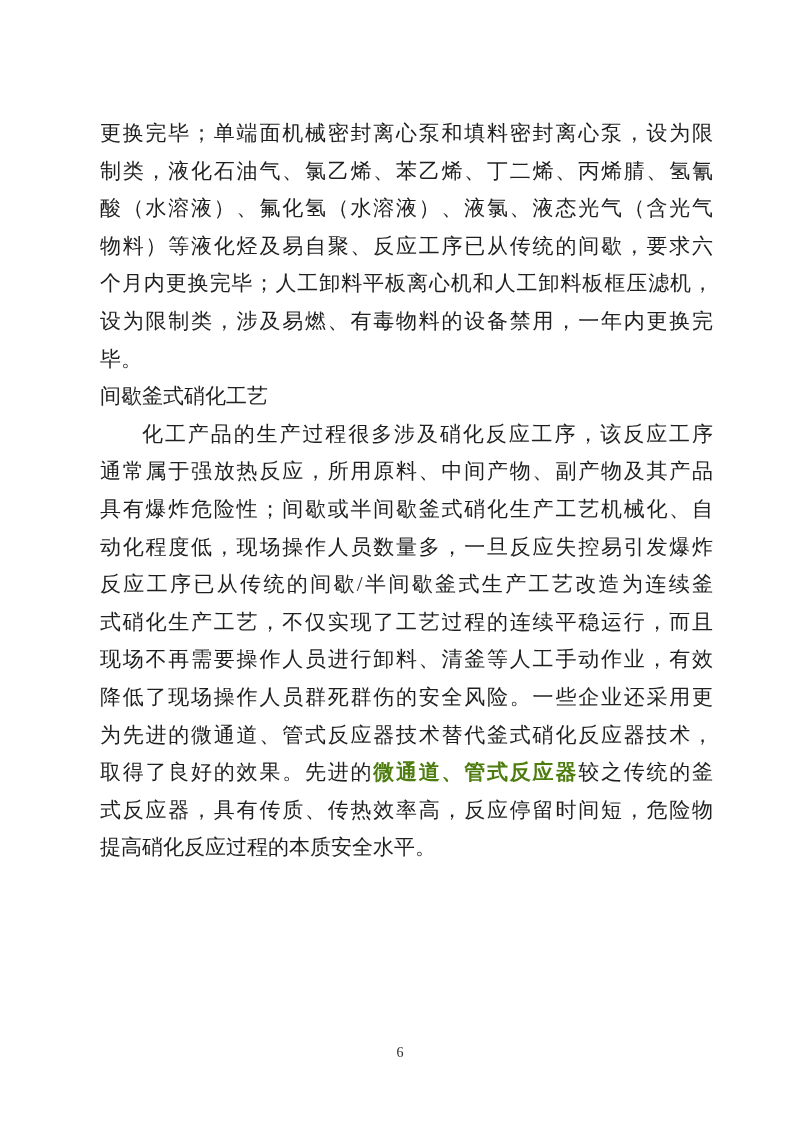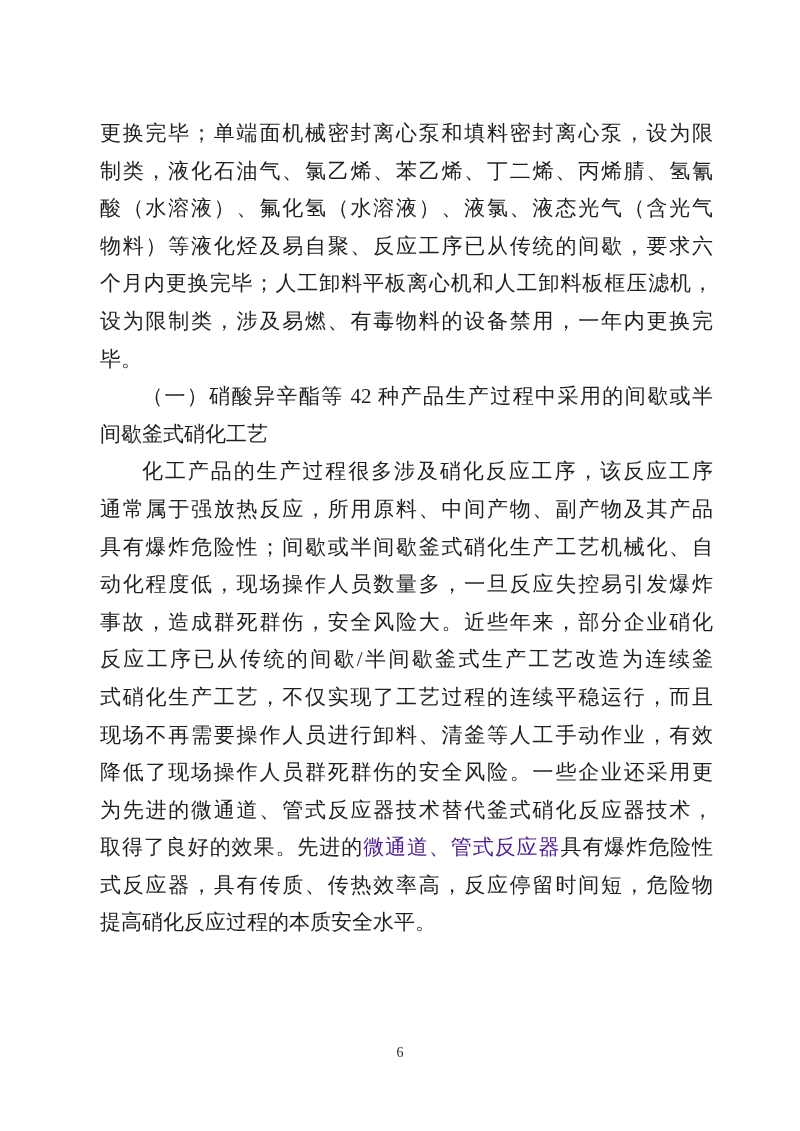--- a/index.html
+++ b/index.html
@@ -50,22 +50,22 @@
     font-weight: bold;
     font-size: 21.5px;
     letter-spacing: 1px;
     text-align-last: left;
   }
   .line.kaiti {
     
     font-size: 21px;
   }
   .seg-red {
-    color: #4c1d95;
-    font-weight: normal;
+    color: #4d7c0f;
+    font-weight: bold;
   }
   .footer {
     position: absolute;
     left: 0;
     top: 1043px;
     width: 800px;
     text-align: center;
   }
   .page-number {
     font-size: 14px;
@@ -78,32 +78,30 @@
 
 <div class="page">
   <div class="doc" id="doc-body">
       <div class="line body"><span>更换完毕；单端面机械密封离心泵和填料密封离心泵，设为限</span></div>
       <div class="line body"><span>制类，液化石油气、氯乙烯、苯乙烯、丁二烯、丙烯腈、氢氰</span></div>
       <div class="line body"><span>酸（水溶液）、氟化氢（水溶液）、液氯、液态光气（含光气</span></div>
       <div class="line body"><span>物料）等液化烃及易自聚、反应工序已从传统的间歇，要求六</span></div>
       <div class="line body"><span>个月内更换完毕；人工卸料平板离心机和人工卸料板框压滤机，</span></div>
       <div class="line body"><span>设为限制类，涉及易燃、有毒物料的设备禁用，一年内更换完</span></div>
       <div class="line body last"><span>毕。</span></div>
-      <div class="line kaiti first-indent"><span>（一）硝酸异辛酯等 42 种产品生产过程中采用的间歇或半</span></div>
       <div class="line kaiti last"><span>间歇釜式硝化工艺</span></div>
       <div class="line body first-indent"><span>化工产品的生产过程很多涉及硝化反应工序，该反应工序</span></div>
       <div class="line body"><span>通常属于强放热反应，所用原料、中间产物、副产物及其产品</span></div>
       <div class="line body"><span>具有爆炸危险性；间歇或半间歇釜式硝化生产工艺机械化、自</span></div>
       <div class="line body"><span>动化程度低，现场操作人员数量多，一旦反应失控易引发爆炸</span></div>
-      <div class="line body"><span>事故，造成群死群伤，安全风险大。近些年来，部分企业硝化</span></div>
       <div class="line body"><span>反应工序已从传统的间歇/半间歇釜式生产工艺改造为连续釜</span></div>
       <div class="line body"><span>式硝化生产工艺，不仅实现了工艺过程的连续平稳运行，而且</span></div>
       <div class="line body"><span>现场不再需要操作人员进行卸料、清釜等人工手动作业，有效</span></div>
       <div class="line body"><span>降低了现场操作人员群死群伤的安全风险。一些企业还采用更</span></div>
       <div class="line body"><span>为先进的微通道、管式反应器技术替代釜式硝化反应器技术，</span></div>
-      <div class="line body"><span>取得了良好的效果。先进的</span><span class="seg-red">微通道、管式反应器</span><span>具有爆炸危险性</span></div>
+      <div class="line body"><span>取得了良好的效果。先进的</span><span class="seg-red">微通道、管式反应器</span><span>较之传统的釜</span></div>
       <div class="line body"><span>式反应器，具有传质、传热效率高，反应停留时间短，危险物</span></div>
       <div class="line body last"><span>提高硝化反应过程的本质安全水平。</span></div>
     </div>
   <div class="footer">
     <span class="page-number">6</span>
   </div>
 </div>
 
 </body></html>

